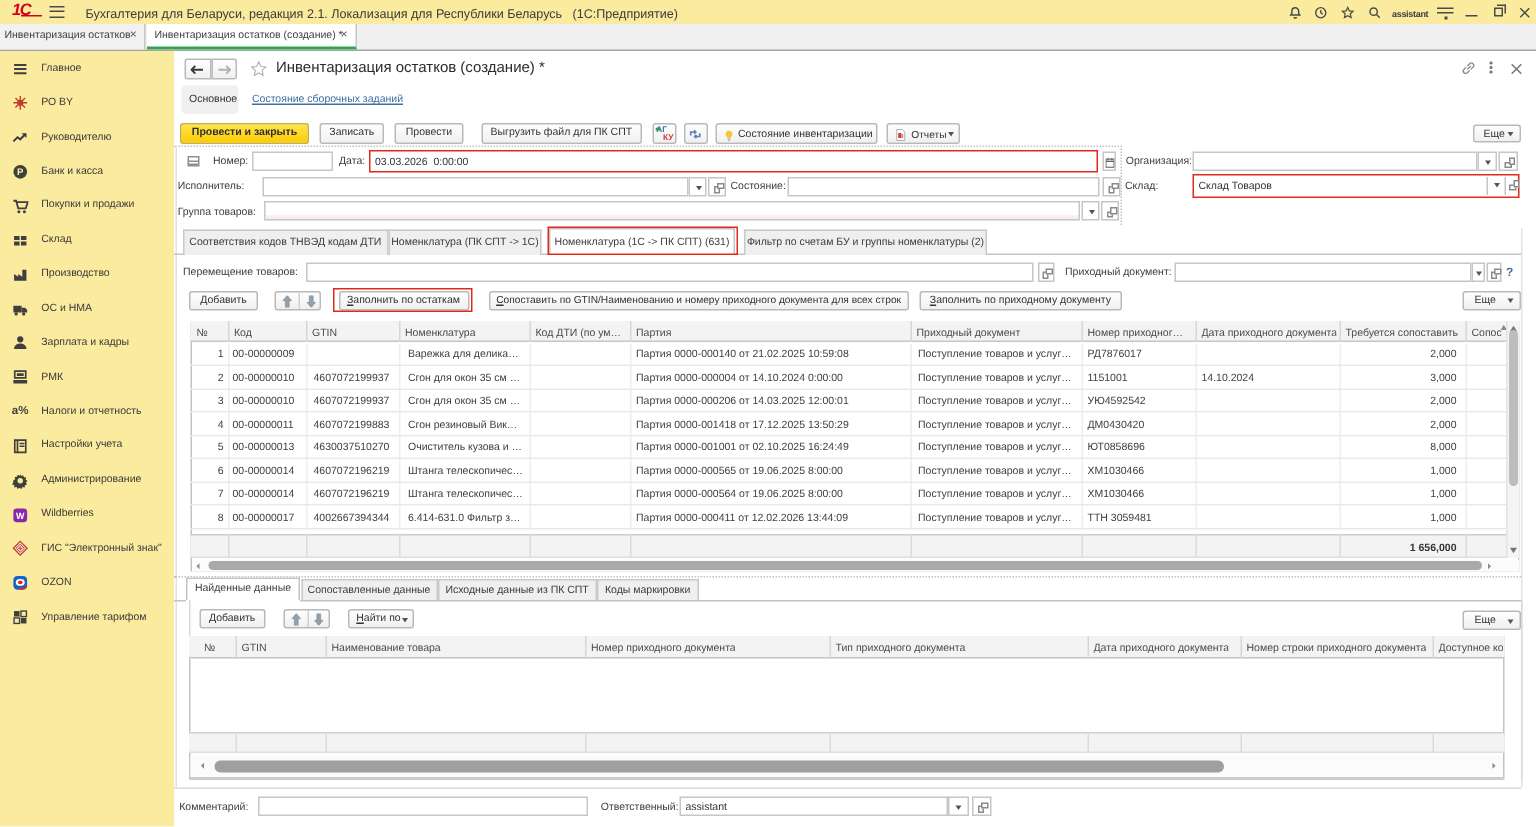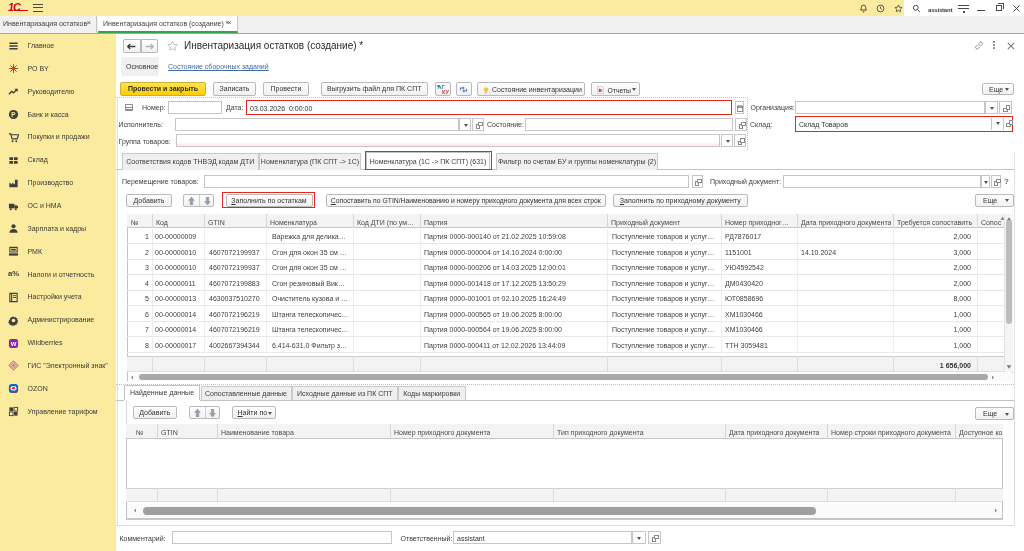--- a/index.html
+++ b/index.html
@@ -10,25 +10,26 @@
 .dd{position:absolute;background:#fff;border:1px solid #c6c6c6}
 .tri{position:absolute;width:0;height:0;border-left:2.5px solid transparent;border-right:2.5px solid transparent;border-top:3.5px solid #555}
 .chs{position:absolute}
 .chs .a{position:absolute;left:0;bottom:0;width:4.5px;height:4.5px;border:1px solid #8a8a8a}
 .chs .b{position:absolute;right:0;top:0;width:4.5px;height:4.5px;border:1px solid #8a8a8a;background:#fff}
 .red{position:absolute;border:1.5px solid #e0281c}
 .u:first-letter{text-decoration:underline}
 </style></head>
 <body>
 
-<div class="ab" style="left:0;top:0;width:904px;height:16px;background:#fbeb9e">
+<div class="ab" style="left:0;top:0;width:1024px;height:16px;background:#fbeb9e">
   <span class="ab" style="left:8px;top:1px;font-size:11px;font-weight:bold;font-style:italic;color:#d6001c;letter-spacing:-1px">1С<span class="ab" style="left:6px;top:8.5px;width:14px;height:1.6px;background:#d6001c"></span></span>
   <span class="ab" style="left:33px;top:3.5px;width:10px;height:8px;border-top:1.5px solid #4a4a4a;border-bottom:1.5px solid #4a4a4a">
       <span class="ab" style="left:0;top:2.2px;width:10px;height:1.5px;background:#4a4a4a"></span>
     </span>
+  <span class="lbl" style="left:57px;top:3.5px;color:#3c3c3c;font-size:8.4px">Бухгалтерия для Беларуси, редакция 2.1. Локализация для Республики Беларусь&nbsp;&nbsp;&nbsp;(1С:Предприятие)</span>
 </div>
 
 <div class="ab" id="tbicons" style="left:850px;top:0;width:174px;height:16px">
   <svg class="ab" style="left:9px;top:4px" width="9" height="9" viewBox="0 0 24 24" fill="none" stroke="#4a4a4a" stroke-width="2.6">
       <path d="M12 3a6 6 0 0 0-6 6v4l-2 3h16l-2-3V9a6 6 0 0 0-6-6z"></path>
       <path d="M10 19.5a2 2 0 0 0 4 0"></path>
     </svg>
   <svg class="ab" style="left:26px;top:4px" width="9" height="9" viewBox="0 0 24 24" fill="none" stroke="#4a4a4a" stroke-width="2.4">
       <circle cx="12" cy="12" r="9"></circle>
       <path d="M12 7v5l3.5 2.5"></path>

